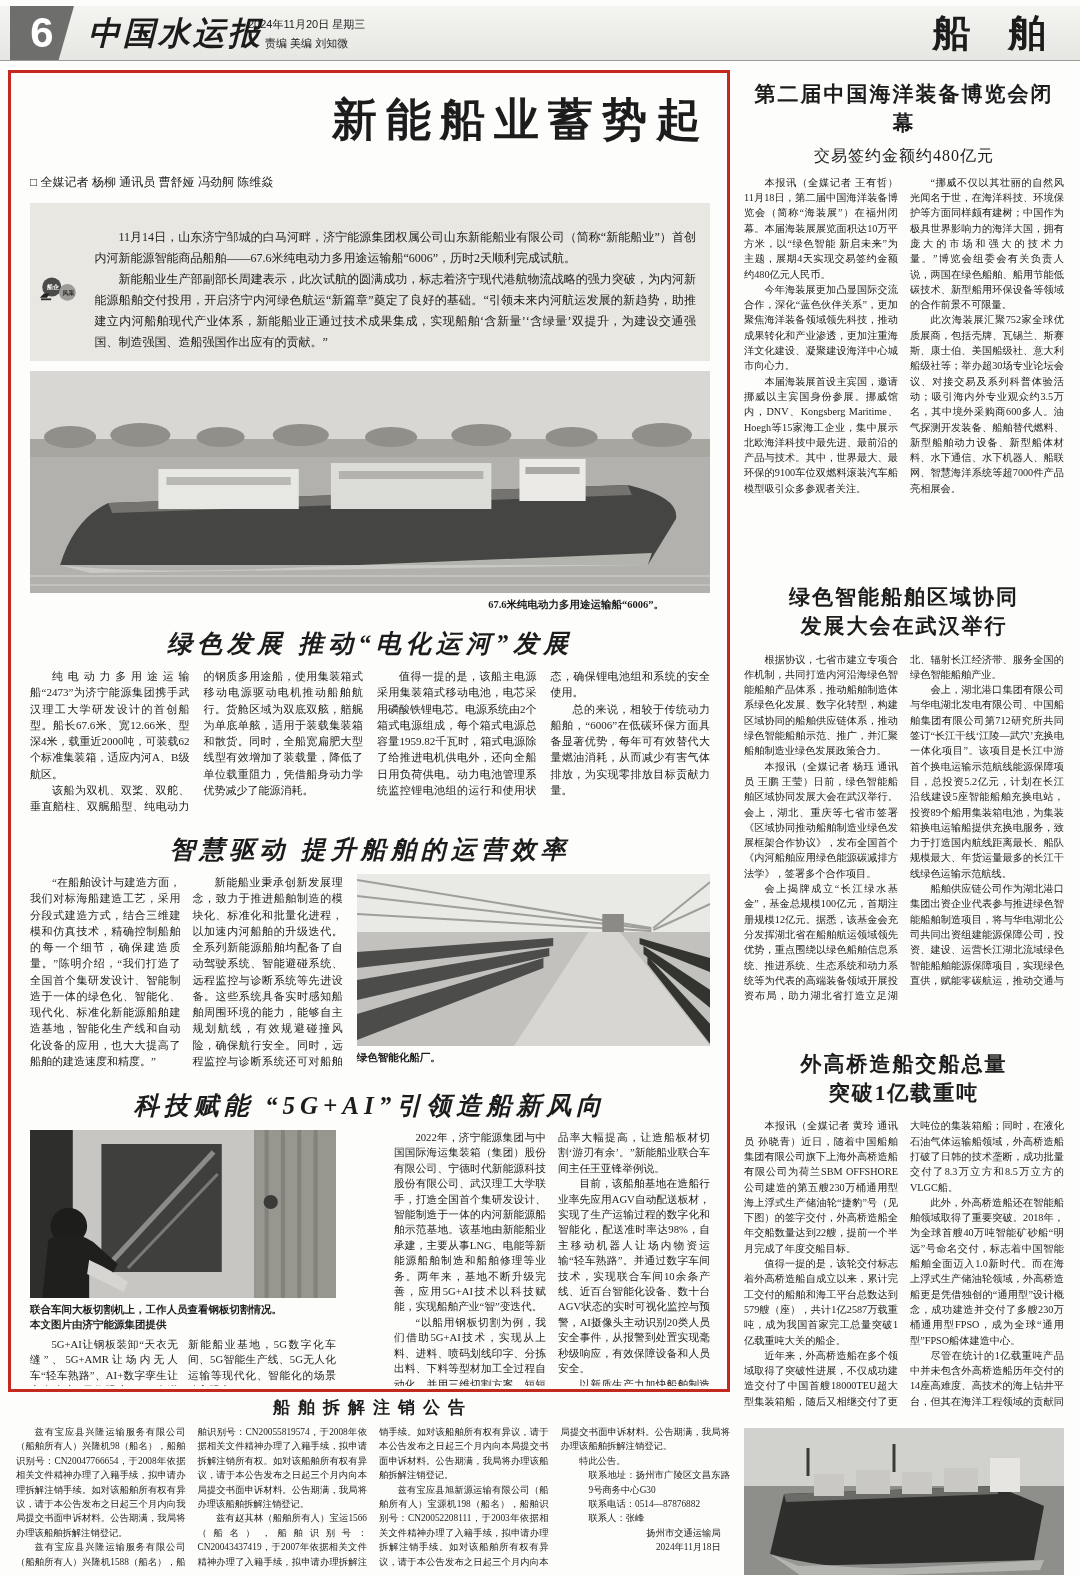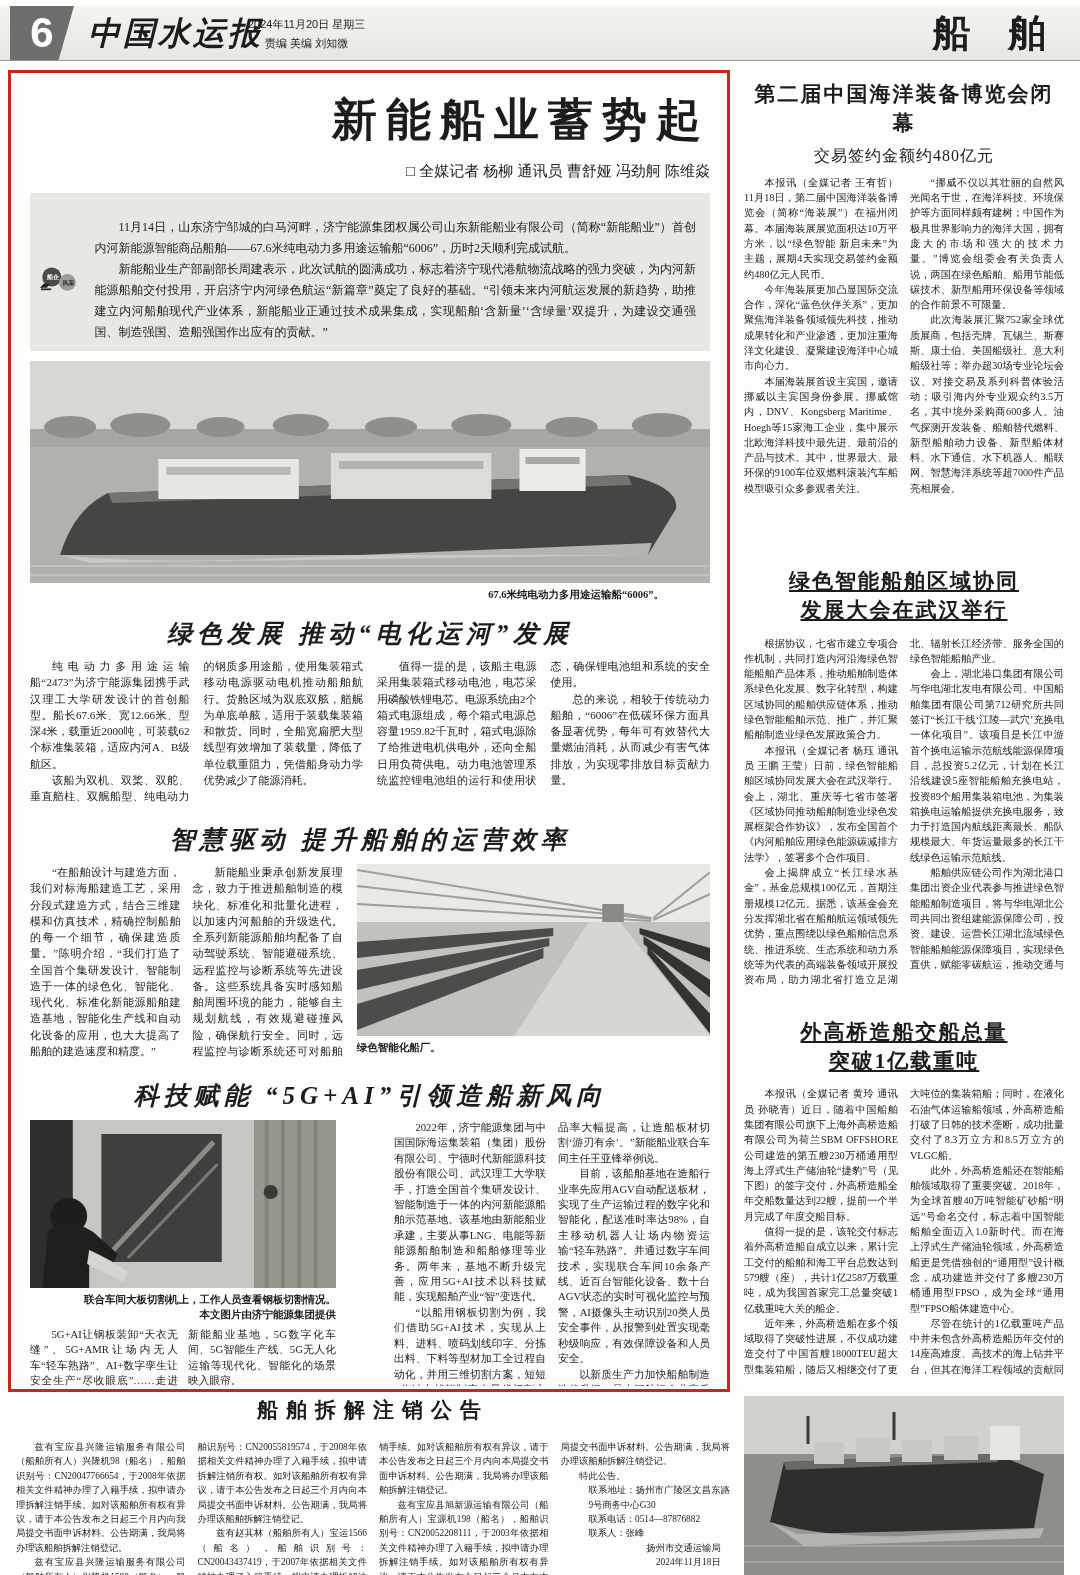--- a/index.html
+++ b/index.html
@@ -19,21 +19,21 @@
              font-size:11px;line-height:1.7;color:#222;}
   .dateblock .l2{text-align:center;}
   .section-title{position:absolute;right:20px;top:8px;font-size:38px;font-weight:bold;letter-spacing:14px;}
   
   .highlight{position:absolute;left:8px;top:70px;width:722px;height:1322px;border:3px solid #c4281f;
              box-sizing:border-box;pointer-events:none;}
   
   .feature{position:absolute;left:16px;top:78px;width:708px;height:1308px;padding:4px 14px;
            box-sizing:border-box;overflow:hidden;}
   .f-headline{font-size:45px;font-weight:bold;text-align:right;letter-spacing:9px;margin-top:8px;}
-  .f-byline{font-size:15px;text-align:right;margin-top:12px;font-family:"Liberation Sans",sans-serif;}
+  .f-byline{font-size:12px;text-align:left;margin-top:24px;font-family:"Liberation Sans",sans-serif;}
   .introbox{margin-top:12px;background:#e8e7e2;display:flex;align-items:center;gap:12px;
             padding:24px 14px 8px 8px;}
   .introbox .txt{font-size:12px;line-height:1.75;text-align:justify;}
   .introbox p{margin:0;text-indent:2em;}
   .photo{display:block;width:100%;}
   .caption{font-size:10.5px;font-weight:bold;margin-top:5px;}
   .cap-right{text-align:right;padding-right:46px;}
   .sec-head{font-size:25px;font-weight:bold;font-style:italic;text-align:center;letter-spacing:5px;
             margin:15px 0 8px;}
   .cols4{column-count:4;column-gap:14px;font-size:11px;line-height:1.48;text-align:justify;
@@ -42,35 +42,35 @@
   .feature p.bp{margin:0;text-indent:2em;}
   .sec2row{display:flex;gap:14px;margin-top:4px;}
   .sec2row .left{flex:0 0 46%;height:200px;}
   .sec2row .right{flex:1;}
   .sec3row{display:flex;gap:14px;margin-top:4px;height:300px;}
   .sec3row .left{flex:0 0 45%;}
   .sec3row .right{flex:1;column-count:2;column-gap:12px;font-size:10.7px;line-height:1.44;
                   text-align:justify;height:300px;overflow:hidden;margin-left:44px;}
   .sec3row .p1block{column-count:2;column-gap:10px;font-size:10.7px;line-height:1.44;
                     text-align:justify;height:82px;overflow:hidden;margin-top:5px;}
-  .cap-center{text-align:right;}
+  .cap-center{text-align:left;}
   
   .rightcol{position:absolute;left:744px;top:80px;width:320px;}
   .r-head{font-size:21px;font-weight:bold;text-align:center;line-height:1.4;letter-spacing:2px;}
   .r-sub{font-size:16px;text-align:center;margin:7px 0 8px;letter-spacing:1px;}
   .r-body{column-count:2;column-gap:12px;font-size:10.2px;line-height:1.5;text-align:justify;
           overflow:hidden;}
   .r-body p{margin:0;text-indent:2em;}
   .h-art1{height:372px;}
   .h-art2{height:362px;margin-top:10px;}
   .h-art3{height:300px;margin-top:10px;}
-  .mt18{margin-top:20px;text-decoration:underline;}
+  .mt18{margin-top:36px;}
   
   .notice{position:absolute;left:16px;top:1396px;width:714px;}
-  .n-title{font-size:21px;font-weight:bold;text-align:center;letter-spacing:8px;margin:0 0 16px;}
+  .n-title{font-size:17px;font-weight:bold;text-align:center;letter-spacing:8px;margin:0 0 6px;}
   .n-body{column-count:4;column-gap:12px;font-size:9.3px;line-height:1.55;text-align:justify;
           height:160px;overflow:hidden;}
   .n-body p{margin:0;text-indent:2em;}
   .n-body p.nc{text-indent:0;margin-left:28px;}
   .n-body p.sig{text-align:right;padding-right:1em;text-indent:0;}
   svg text{font-family:"Liberation Serif",serif;}
 </style>
 </head>
 <body>
 

